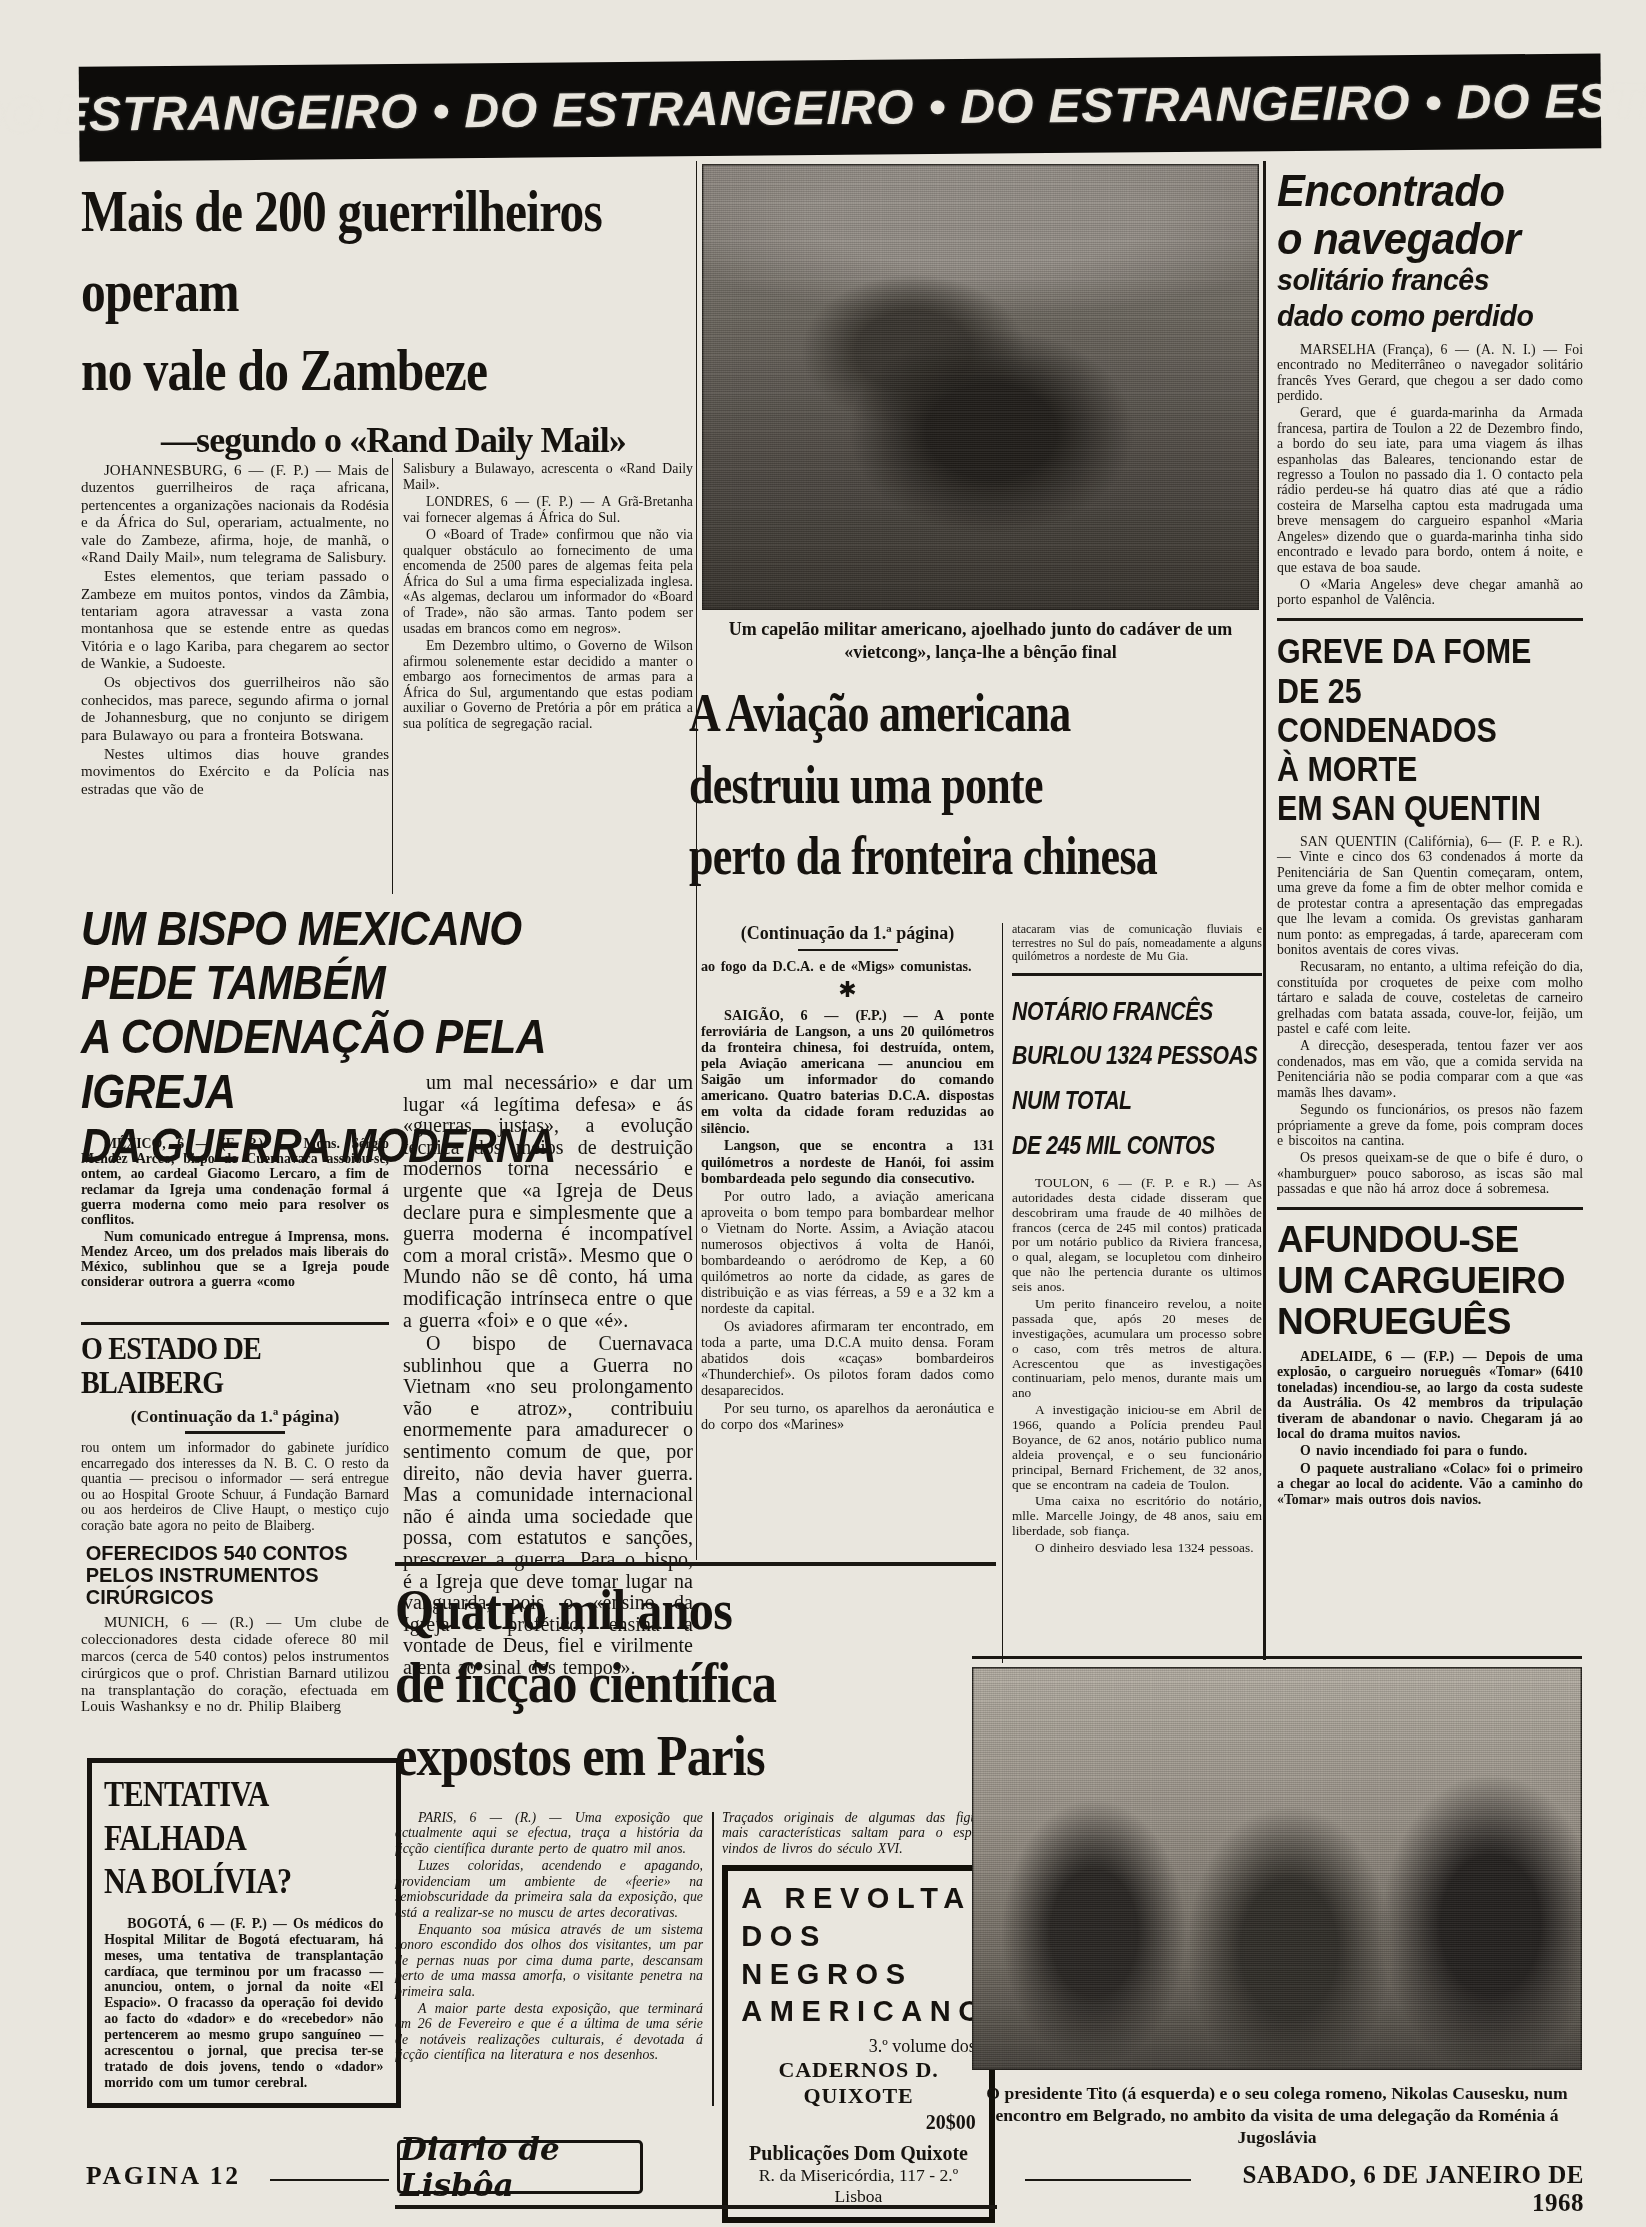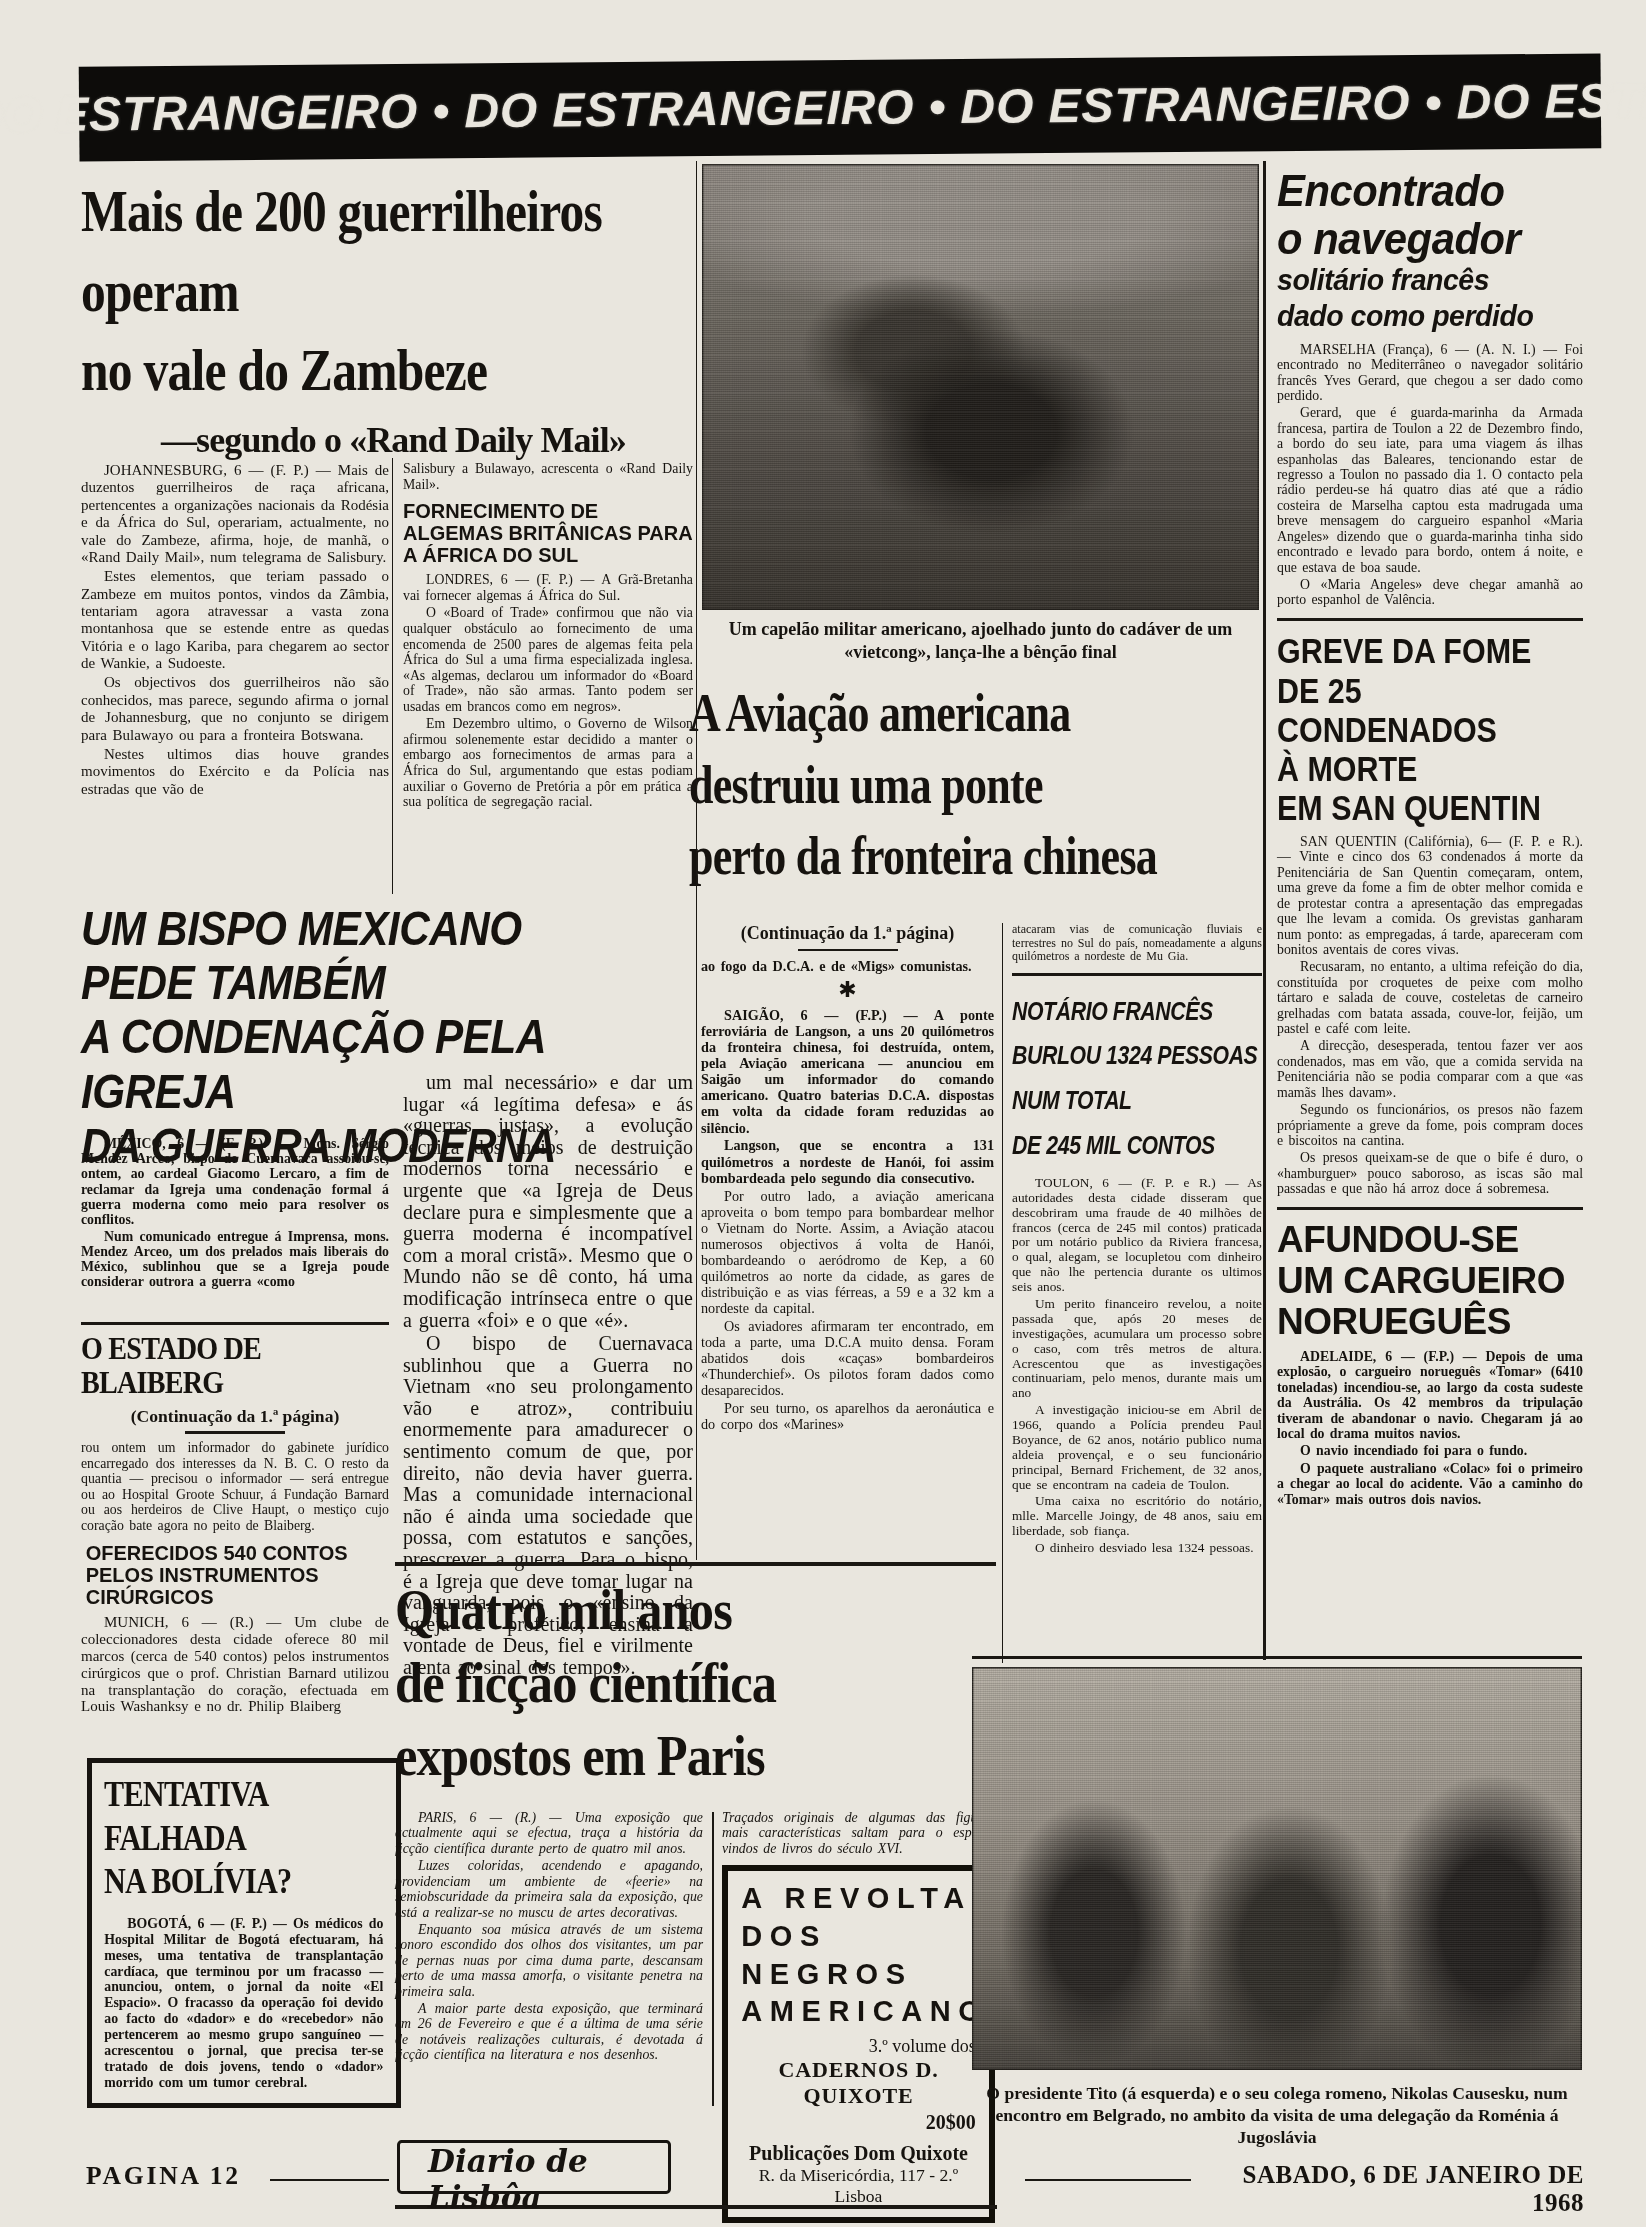--- a/index.html
+++ b/index.html
@@ -46,21 +46,21 @@
      radial-gradient(ellipse 427px 123px at 50% 12%,#97918a 0 40%,rgba(151,145,138,0) 80%),
      linear-gradient(180deg,#8e8881 0%,#6f6a62 32%,#55504a 62%,#38342e 100%);}
   .photo-meeting{background:
      radial-gradient(ellipse 128px 185px at 20% 66%,#2a2724 0 34%,rgba(42,39,36,0) 72%),
      radial-gradient(ellipse 142px 199px at 52% 70%,#322f2a 0 34%,rgba(50,47,42,0) 72%),
      radial-gradient(ellipse 147px 204px at 85% 64%,#252220 0 34%,rgba(37,34,32,0) 74%),
      linear-gradient(180deg,#b5afa4 0%,#9b948a 38%,#726c63 72%,#47433d 100%);}
   
   .bbox{border:5.7px solid #16130f;background:#e9e6de;}
   .adbox{border:6.6px solid #121009;padding:9.5px 13.3px;background:#e9e6de;}
-  .logo-box{border:3.3px solid #16130f;border-radius:4.7px;display:flex;justify-content:center;padding-left:28px;}
+  .logo-box{border:3.3px solid #16130f;border-radius:4.7px;display:flex;align-items:center;justify-content:center;}
   .logo-box span{font-family:"DejaVu Serif",serif;font-style:italic;font-weight:bold;font-size:31px;}
 </style>
 </head>
 <body>
 
 <div class="page">
 
   <div class="banner">
     <span>DO ESTRANGEIRO • DO ESTRANGEIRO • DO ESTRANGEIRO • DO ESTRA</span>
   </div>
@@ -74,21 +74,20 @@
 
   <div class="abs body" style="left:81px;top:462px;width:308px;font-size:15px;line-height:1.16;">
     <p>JOHANNESBURG, 6 — (F. P.) — Mais de duzentos guerrilheiros de raça africana, pertencentes a organizações nacionais da Rodésia e da África do Sul, operariam, actualmente, no vale do Zambeze, afirma, hoje, de manhã, o «Rand Daily Mail», num telegrama de Salisbury.</p>
     <p>Estes elementos, que teriam passado o Zambeze em muitos pontos, vindos da Zâmbia, tentariam agora atravessar a vasta zona montanhosa que se estende entre as quedas Vitória e o lago Kariba, para chegarem ao sector de Wankie, a Sudoeste.</p>
     <p>Os objectivos dos guerrilheiros não são conhecidos, mas parece, segundo afirma o jornal de Johannesburg, que no conjunto se dirigem para Bulawayo ou para a fronteira Botswana.</p>
     <p>Nestes ultimos dias houve grandes movimentos do Exército e da Polícia nas estradas que vão de</p>
   </div>
   <div class="vr" style="left:392px;top:458px;height:436px;"></div>
   <div class="abs body" style="left:403px;top:461px;width:290px;font-size:13.8px;line-height:1.13;">
     <p class="ni">Salisbury a Bulawayo, acrescenta o «Rand Daily Mail».</p>
-    <div class="hsans" style="font-size:20px;line-height:1.1;margin:7.6px 0 6.6px 0;text-align:left;">FORNECIMENTO DE ALGEMAS BRITÂNICAS PARA A ÁFRICA DO SUL</div>
     <p>LONDRES, 6 — (F. P.) — A Grã-Bretanha vai fornecer algemas á África do Sul.</p>
     <p>O «Board of Trade» confirmou que não via qualquer obstáculo ao fornecimento de uma encomenda de 2500 pares de algemas feita pela África do Sul a uma firma especializada inglesa. «As algemas, declarou um informador do «Board of Trade», não são armas. Tanto podem ser usadas em brancos como em negros».</p>
     <p>Em Dezembro ultimo, o Governo de Wilson afirmou solenemente estar decidido a manter o embargo aos fornecimentos de armas para a África do Sul, argumentando que estas podiam auxiliar o Governo de Pretória a pôr em prática a sua política de segregação racial.</p>
   </div>
 
   <div class="abs hsans hit cx88" style="left:81px;top:902px;width:696px;font-size:48px;line-height:1.13;letter-spacing:-0.5px;">
     <div>UM BISPO MEXICANO</div>
     <div>PEDE TAMBÉM</div>
     <div>A CONDENAÇÃO PELA IGREJA</div>
     <div>DA GUERRA MODERNA</div>

